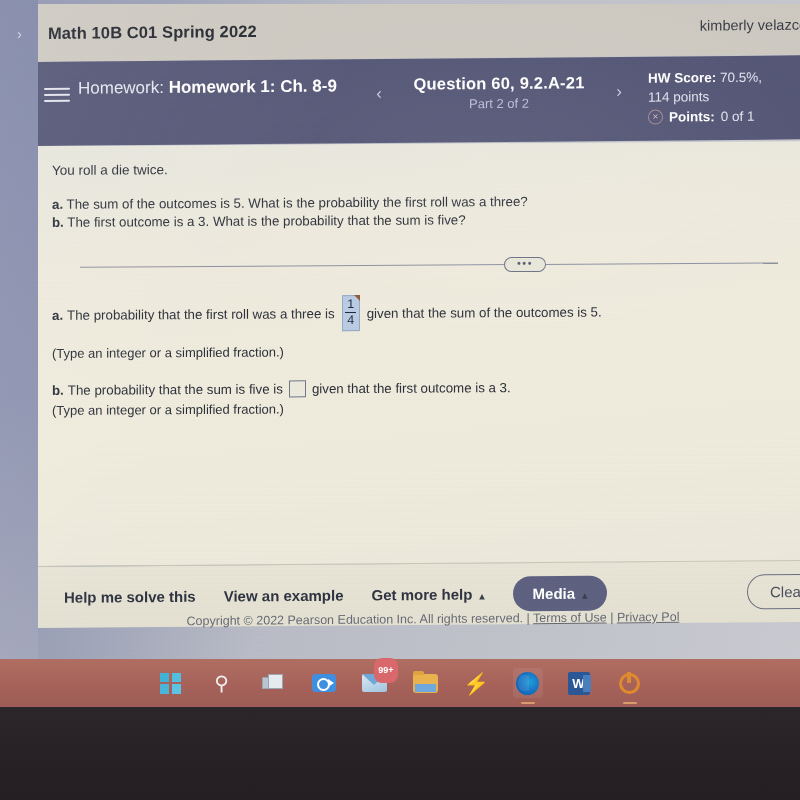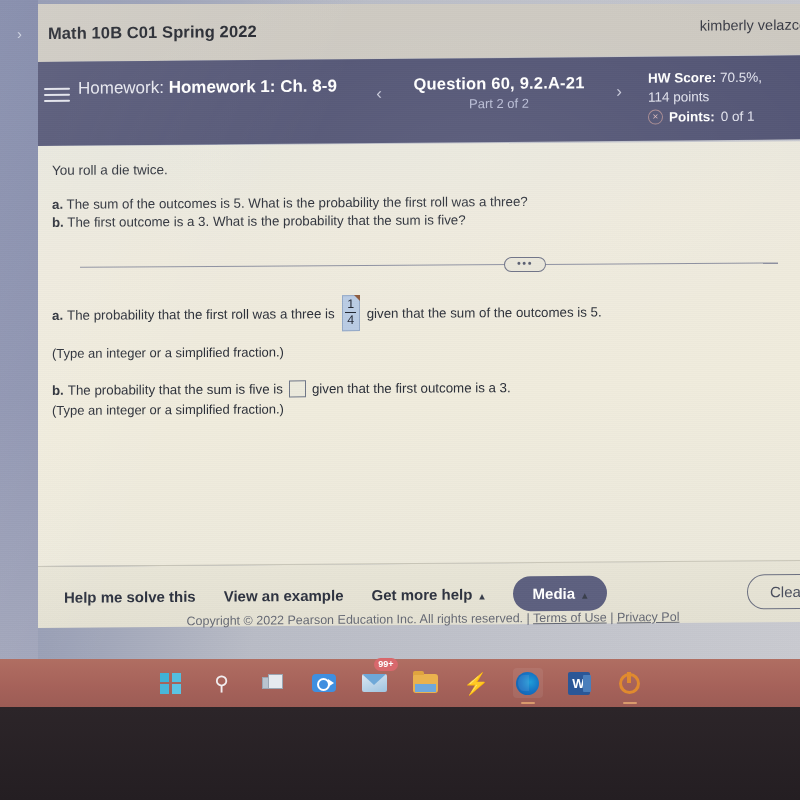--- a/index.html
+++ b/index.html
@@ -371,21 +371,21 @@
 
   .mail-ico { width: 25px; height: 18px; background: linear-gradient(160deg,#dce8f2,#9fc4e0); border-radius: 2px; position: relative; overflow: hidden; }
   .mail-ico::after { content:""; position:absolute; left:0; top:0; border-left:12.5px solid transparent; border-right:12.5px solid transparent; border-top:11px solid #6ea8d8; }
   .badge {
     position: absolute;
     right: -8px; top: -10px;
     background: #d8686c;
     color: #fff;
     font-size: 9px;
     font-weight: bold;
-    padding: 1px 4px;
+    padding: 7px 4px;
     border-radius: 8px;
     line-height: 11px;
   }
 
   .folder-ico { width: 25px; height: 19px; background: #eab24e; border-radius: 2px 3px 3px 3px; position: relative; }
   .folder-ico::before { content:""; position:absolute; left:0; top:-3px; width:11px; height:4px; background:#e0a43f; border-radius:2px 2px 0 0;}
   .folder-ico::after { content:""; position:absolute; left:2px; bottom:1px; width:21px; height:8px; background:#6fa8dc; }
 
   .bolt-ico { color: #5f9fd8; font-size: 21px; line-height: 21px; font-weight: bold; }
 

